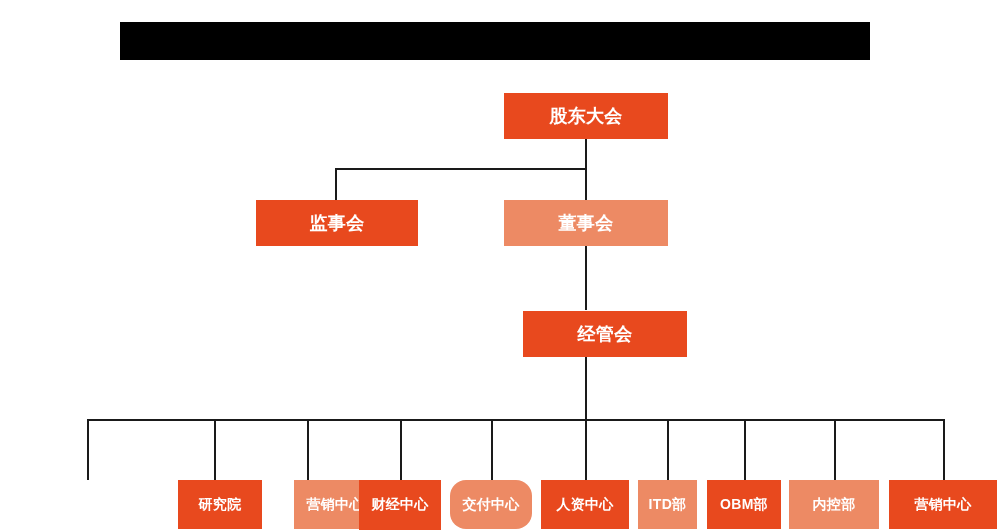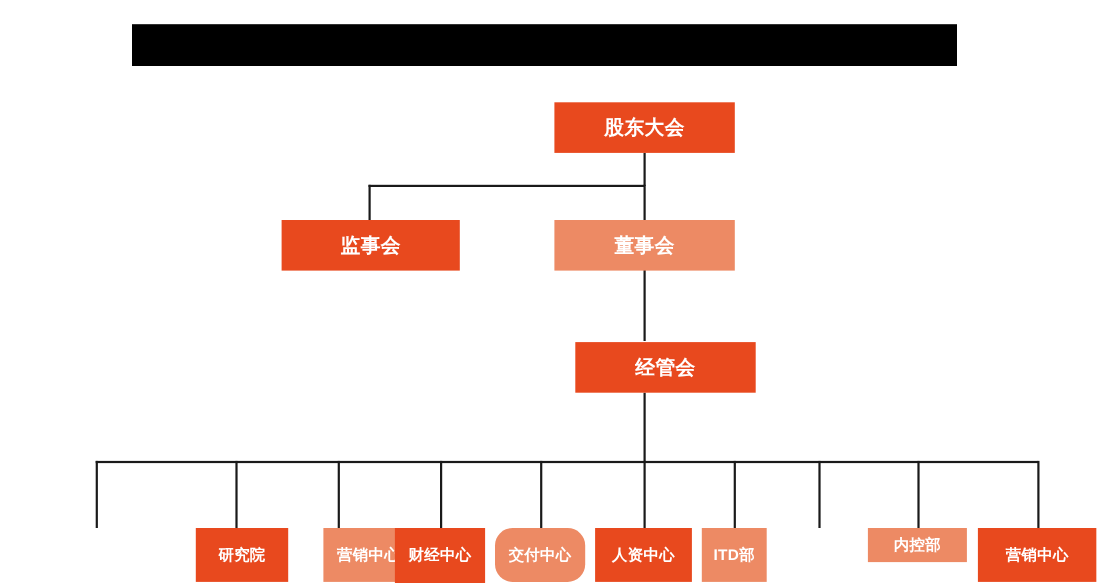--- a/index.html
+++ b/index.html
@@ -105,18 +105,19 @@
   <div class="node secondary dept-node" style="left:266px; top:480px; width:82px; height:49px;margin-left:28px;">营销中心</div>
 
   <div class="node primary dept-node" style="left:359px; top:480px; width:82px; height:50px;">财经中心</div>
 
   <div class="node secondary dept-node" style="left:450px; top:480px; width:82px; height:49px;border-radius:16px;">交付中心</div>
 
   <div class="node primary dept-node" style="left:541px; top:480px; width:88px; height:49px;">人资中心</div>
 
   <div class="node secondary dept-node" style="left:638px; top:480px; width:59px; height:49px;">ITD部</div>
 
+  <div class="node primary dept-node" style="left:707px; top:480px; width:74px; height:49px;">OBM部</div>
 
-  <div class="node secondary dept-node" style="left:789px; top:480px; width:90px; height:31px;">内控部</div>
+  <div class="node secondary dept-node" style="left:789px; top:480px; width:90px; height:49px;">内控部</div>
 
   <div class="node primary dept-node" style="left:889px; top:480px; width:108px; height:49px;">营销中心</div>
 
 </div>
 
 </body></html>

